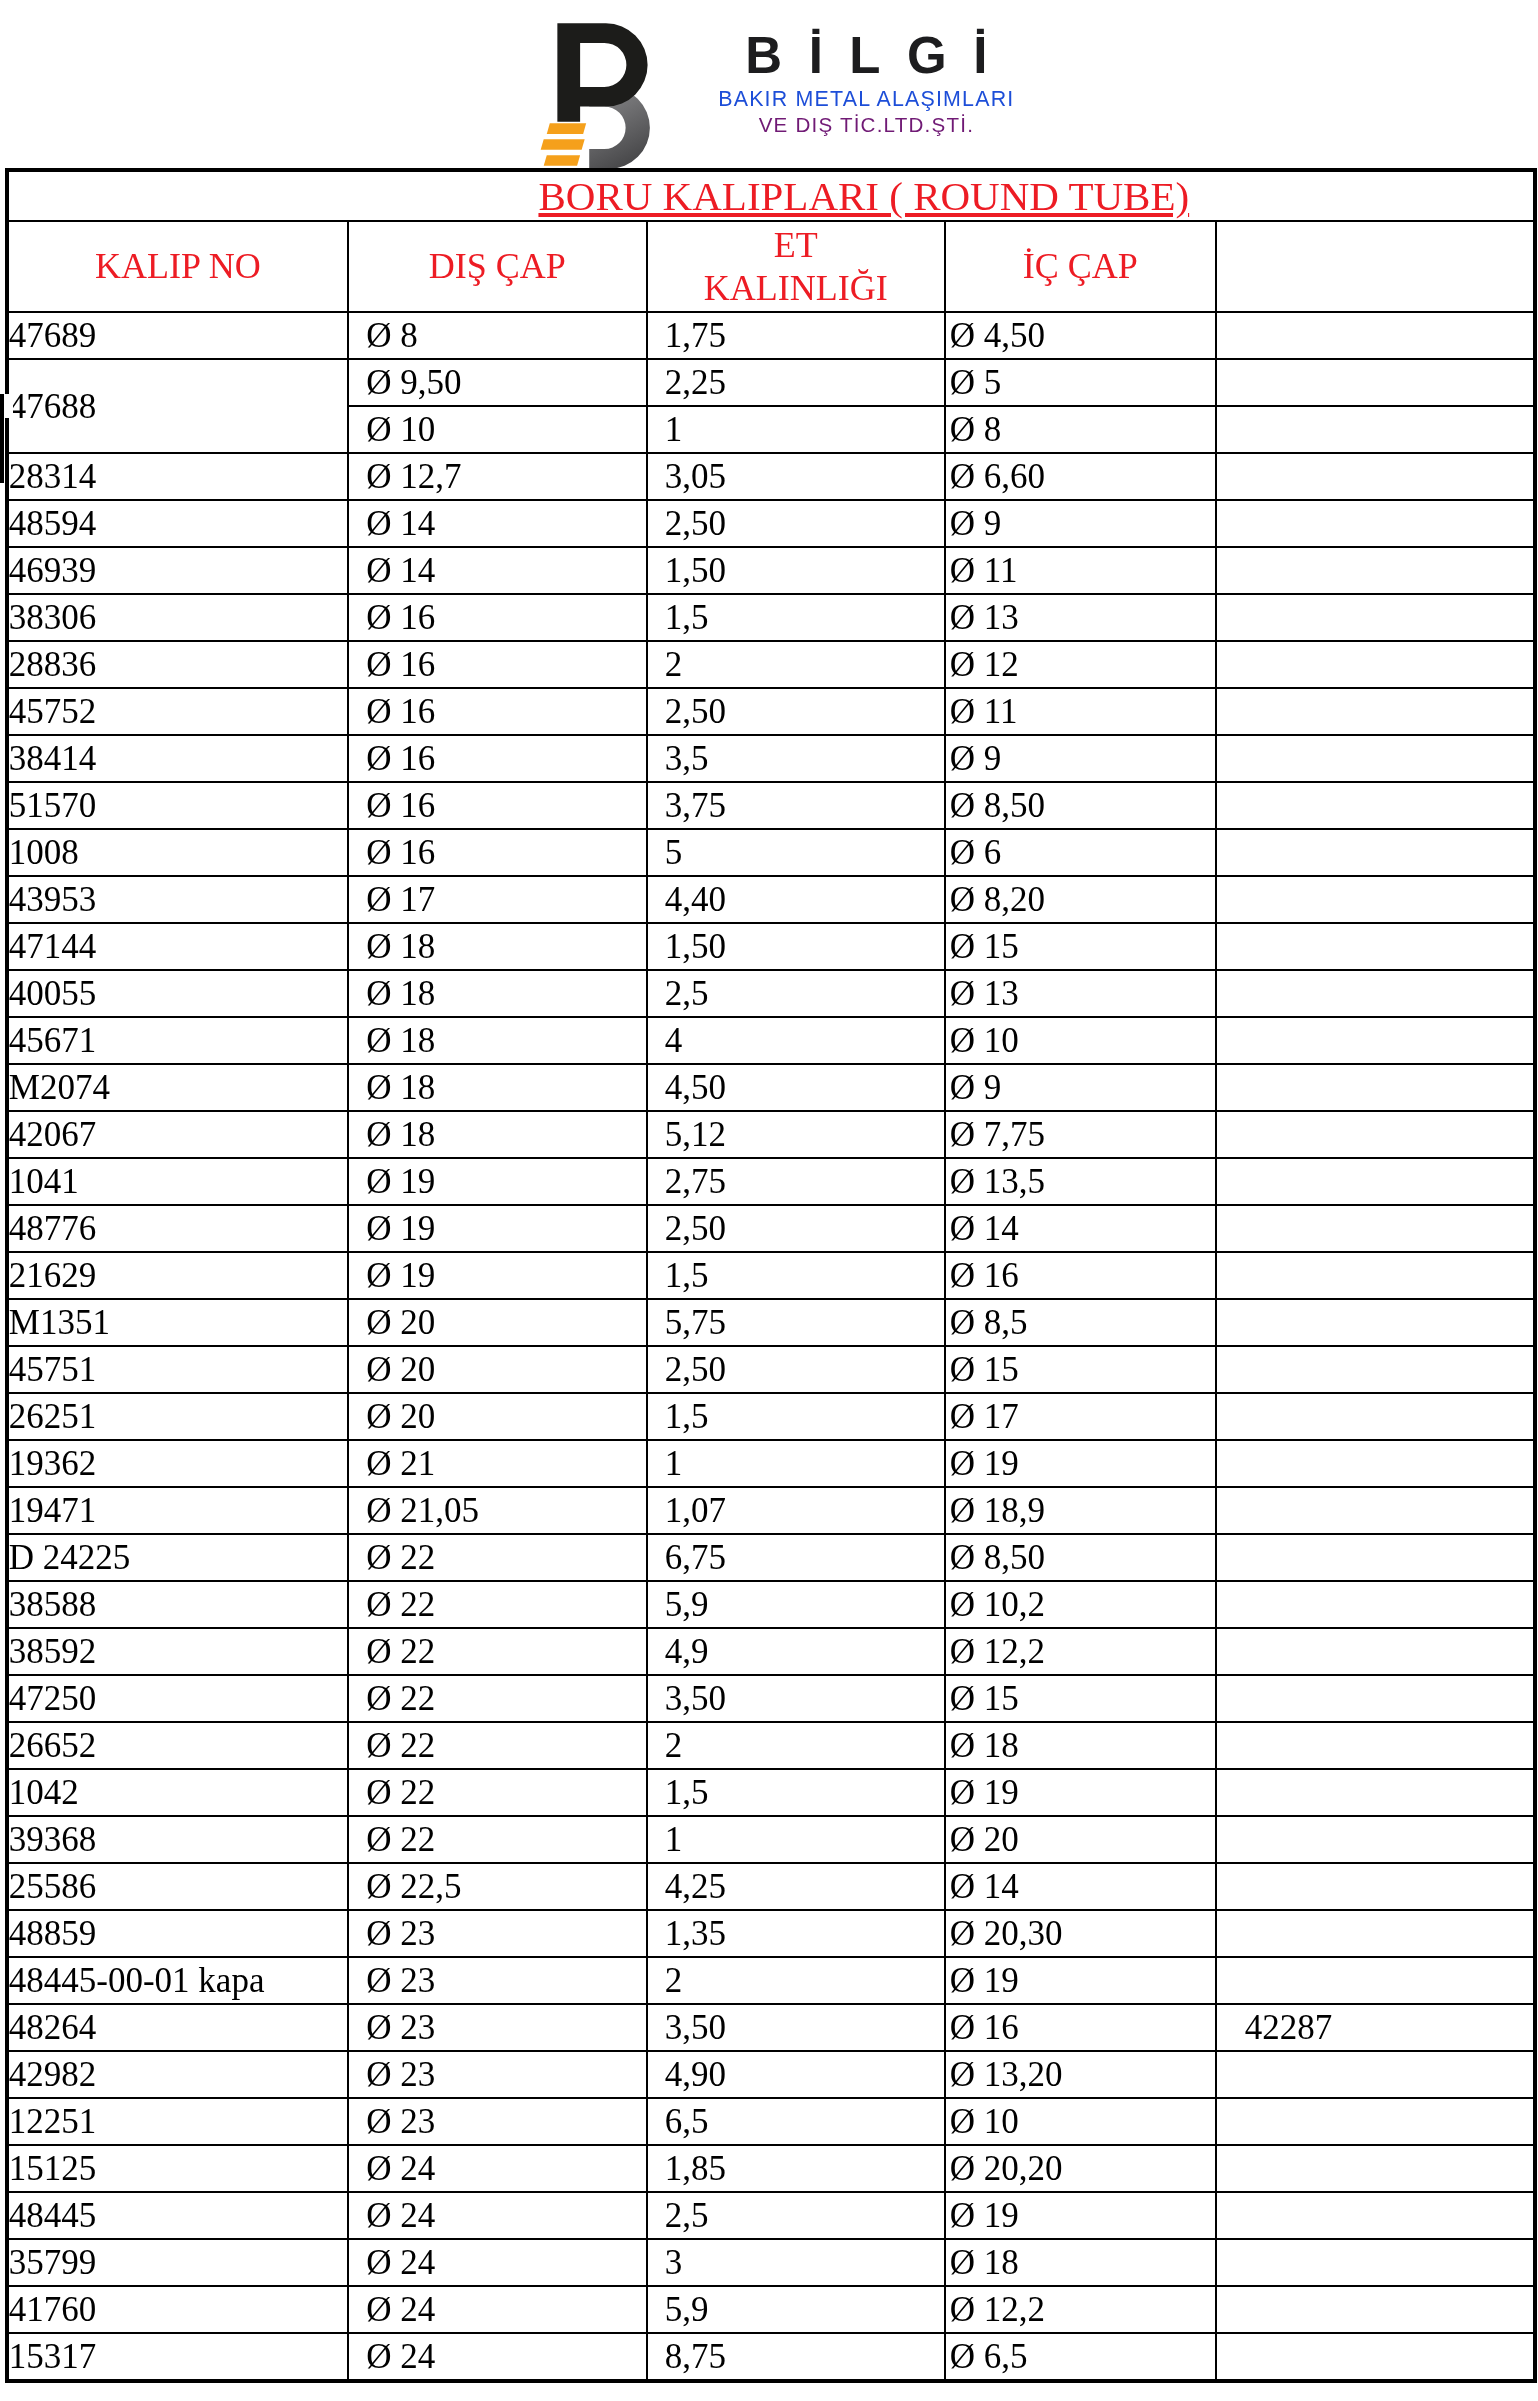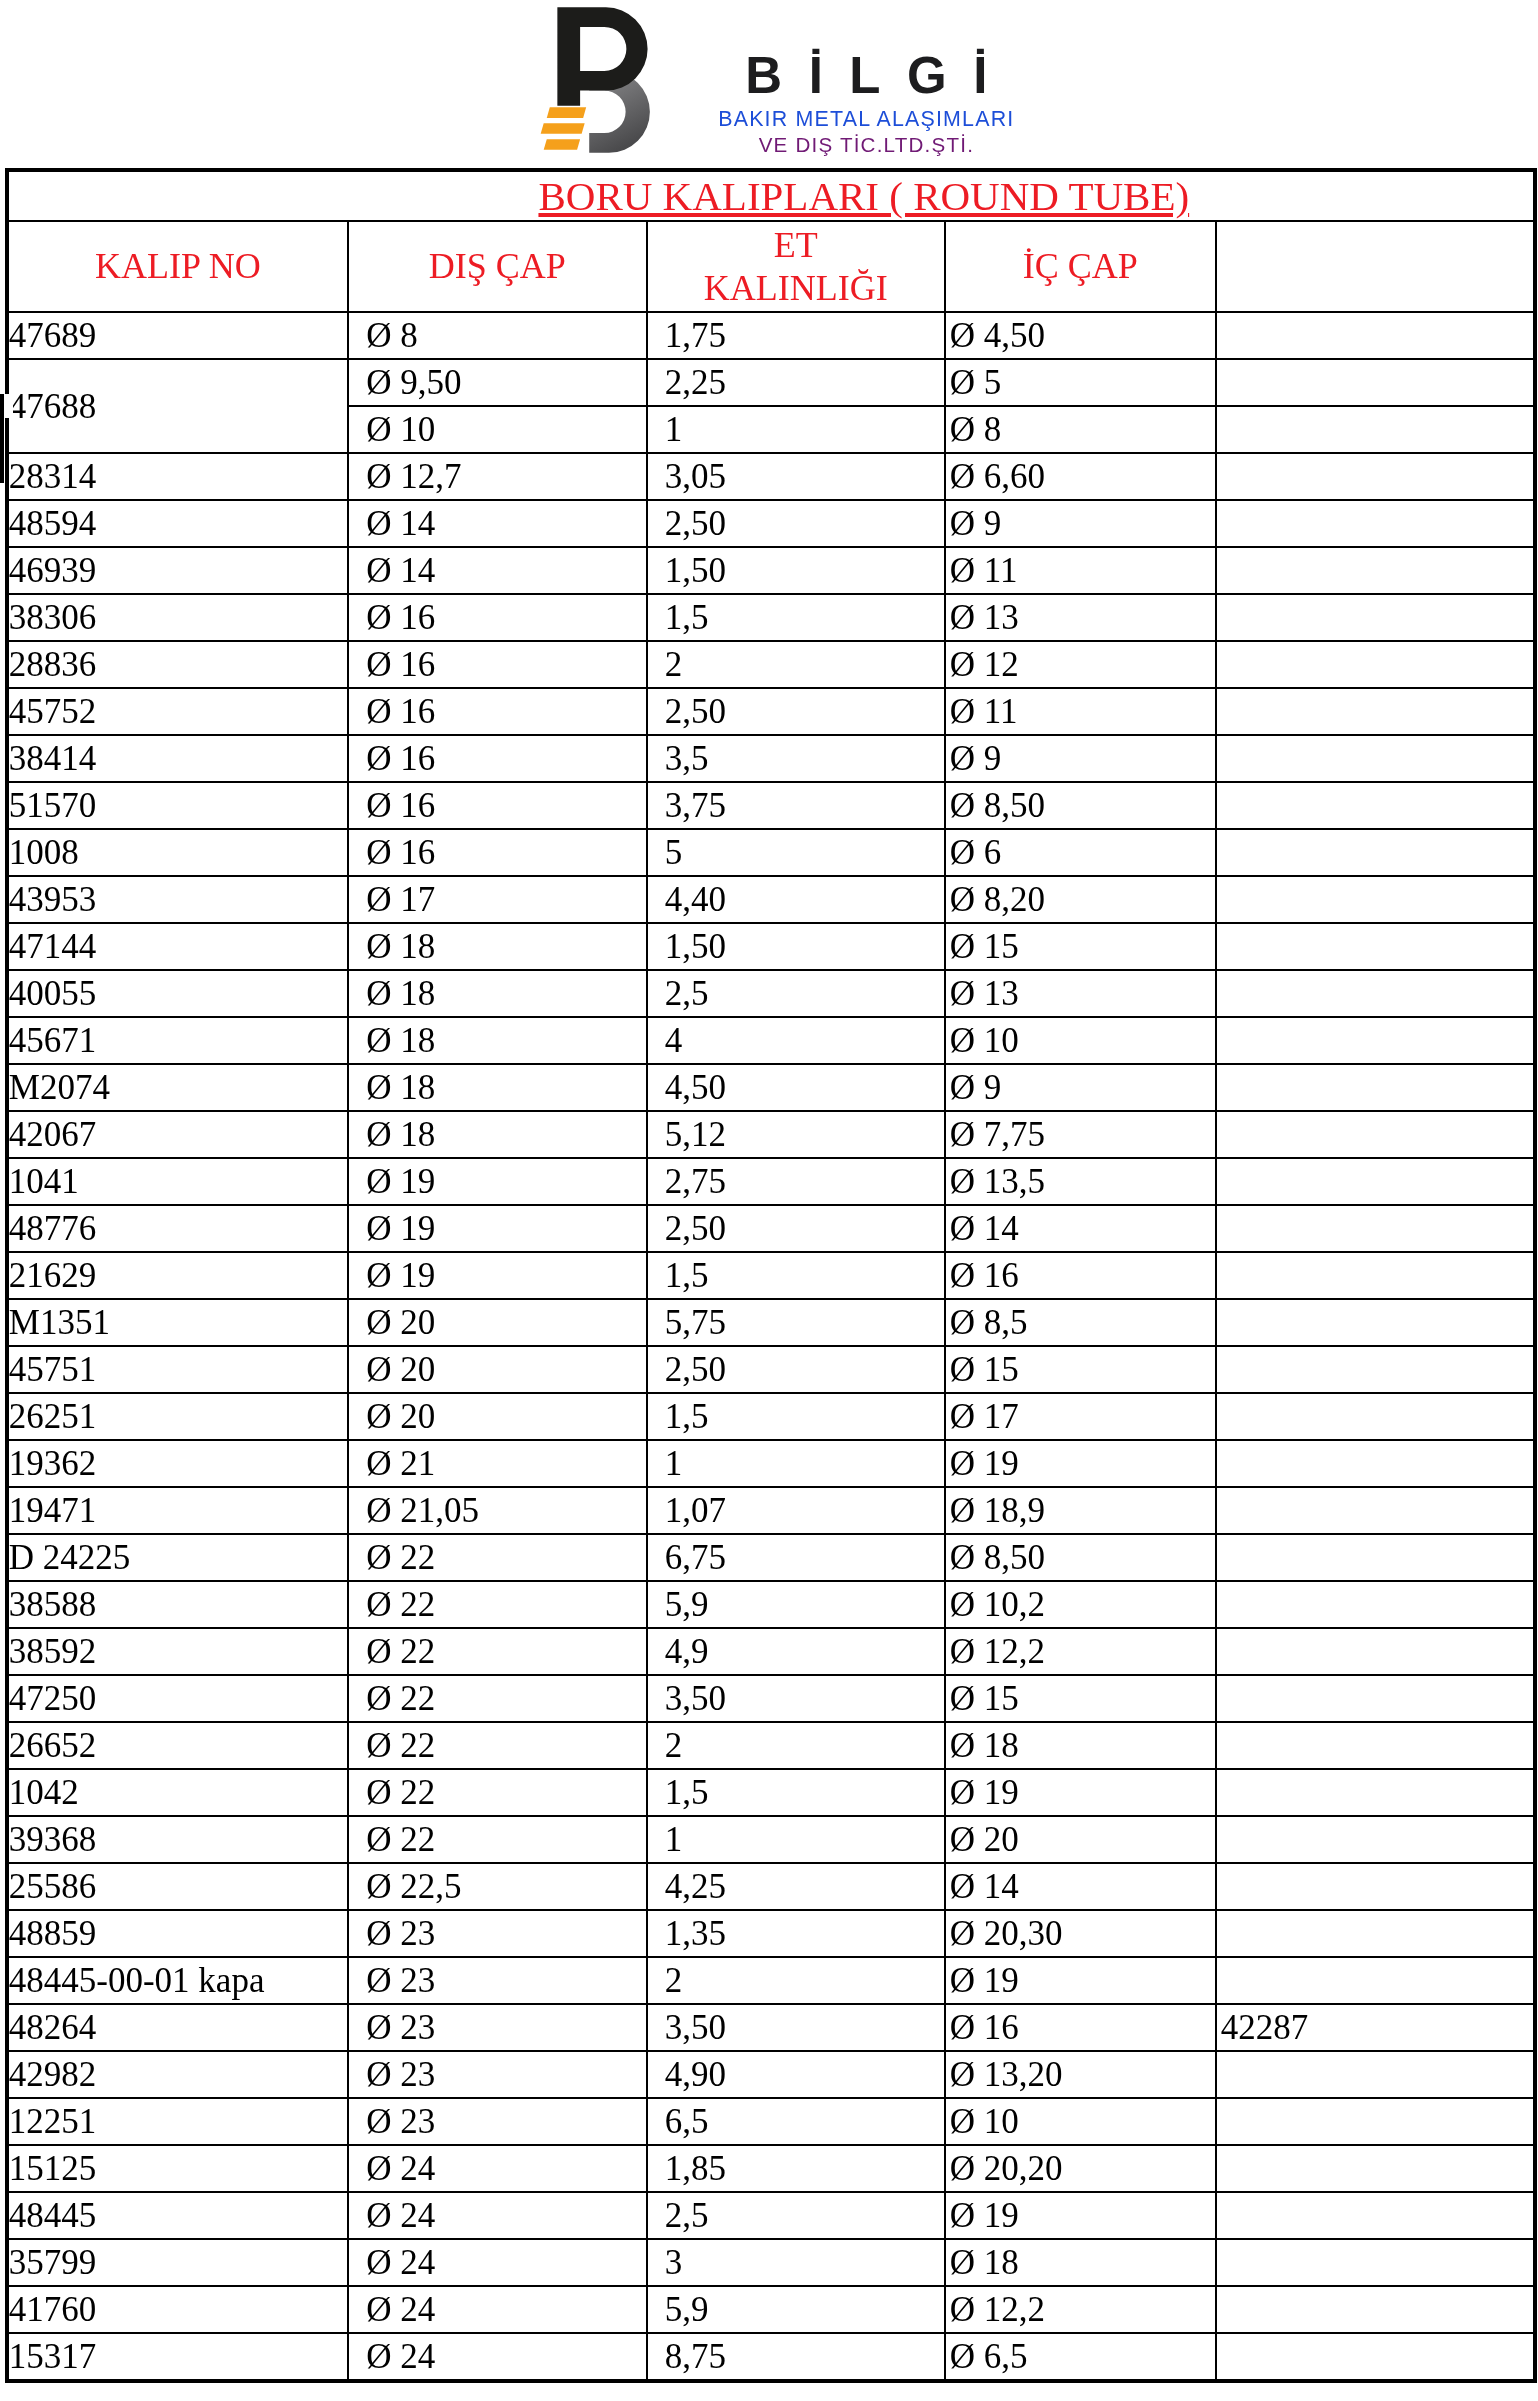--- a/index.html
+++ b/index.html
@@ -9,22 +9,22 @@
     --gray-light:#8E8E90;
     --ink:#000000;
   }
   html,body{margin:0;padding:0;}
   body{
     width:1538px;height:2401px;position:relative;overflow:hidden;
     background:#ffffff;font-family:"Liberation Serif", serif;
   }
 
   
-  .logo{position:absolute;top:3px;left:0;width:100%;
-    display:flex;justify-content:center;align-items:flex-end;gap:12.7px;}
+  .logo{position:absolute;top:19px;left:0;width:100%;
+    display:flex;justify-content:center;align-items:flex-start;gap:12.7px;}
   .logo-icon{width:182px;height:154px;flex:0 0 auto;}
   .logo-text{margin-top:11px;text-align:center;font-family:"Liberation Sans", sans-serif;}
   .brand{font-weight:700;font-size:51px;line-height:1;color:#1d1d1f;
     letter-spacing:0.52em;margin-right:-0.52em;white-space:nowrap;}
   .sub1{margin-top:7.1px;font-size:21.4px;line-height:1.1;color:#1d4ed8;
     letter-spacing:1.2px;font-weight:500;white-space:nowrap;}
   .sub2{margin-top:2.4px;font-size:20.6px;line-height:1.1;color:#701a75;
     letter-spacing:1.2px;font-weight:500;white-space:nowrap;}
 
   
@@ -43,21 +43,21 @@
   tr.header-row th{
     height:89px;font-size:36px;font-weight:400;color:var(--red);
     text-align:center;vertical-align:middle;line-height:1.18;
   }
   tr.header-row th span{display:block;}
   tbody td{height:45px;font-size:35px;line-height:1;vertical-align:middle;}
   td.c0{text-align:left;}
   td.c1{padding-left:17.4px;}
   td.c2{padding-left:17px;}
   td.c3{padding-left:4px;margin-top:24px;}
-  td.c4{padding-left:4px;margin-left:44px;}
+  td.c4{padding-left:28px;margin-left:44px;}
 
   
   .border-gap{position:absolute;left:3.2px;top:394px;width:9.5px;height:24px;background:#fff;}
   .border-mark{position:absolute;left:0;top:394px;width:4px;height:89px;background:#000;}
 </style>
 </head>
 <body>
 
 <header class="logo">
   <svg class="logo-icon" viewBox="0 0 240 200" xmlns="http://www.w3.org/2000/svg" aria-hidden="true">

